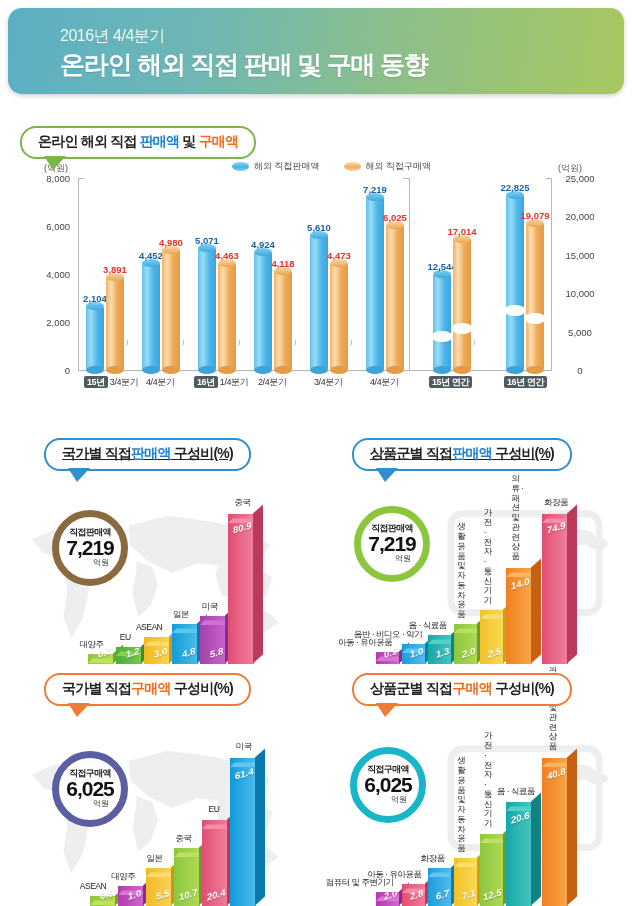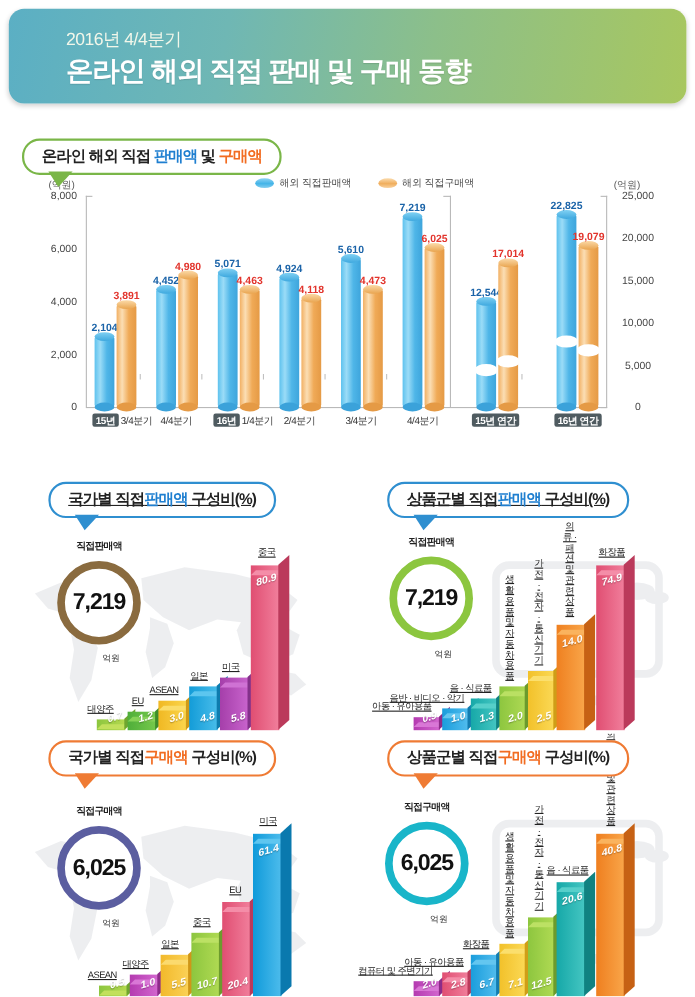--- a/index.html
+++ b/index.html
@@ -69,36 +69,36 @@
 
   
   .quad{position:absolute;width:306px;height:232px;overflow:hidden;}
   .qbody{position:absolute;left:0;top:40px;width:306px;height:192px;}
   .worldmap{position:absolute;left:6px;top:18px;width:296px;height:168px;opacity:.5;}
   .monitor{position:absolute;left:110px;top:20px;width:190px;height:168px;opacity:.55;}
 
   
   .badge{position:absolute;width:76px;height:76px;border-radius:50%;
          display:flex;flex-direction:column;align-items:center;justify-content:center;
-         background:#fff;box-sizing:border-box;z-index:4;gap:36px;}
+         background:#fff;box-sizing:border-box;z-index:4;}
   .badge .b-t{font-size:9px;font-weight:bold;color:#222;letter-spacing:-.7px;line-height:1;}
   .badge .b-v{font-size:21px;font-weight:bold;color:#111;line-height:1.05;letter-spacing:-1px;}
   .badge .b-u{font-size:8px;color:#333;align-self:flex-end;margin-right:12px;margin-top:-3px;}
 
   
   .bar3d{position:absolute;bottom:0;}
   .b3-front{position:absolute;left:0;bottom:0;width:100%;height:100%;}
   .b3-top{position:absolute;left:0;top:0;width:100%;height:9px;
           transform-origin:bottom left;}
   .b3-side{position:absolute;right:-9px;bottom:5px;width:10px;height:100%;}
   .b3-val{position:absolute;right:3px;bottom:6px;font-size:9.5px;font-weight:bold;color:#fff;
           transform:skewY(-16deg);text-shadow:0 1px 1px rgba(0,0,0,.25);}
   .b3-lab{position:absolute;bottom:100%;left:50%;transform:translate(-50%,-12px);
-          font-size:8.5px;color:#222;white-space:nowrap;text-align:center;letter-spacing:-.5px;
-          line-height:1.15;text-decoration:underline;}
+          font-size:8.5px;color:#222;white-space:nowrap;text-align:left;letter-spacing:-.5px;
+          line-height:1.15;}
 </style>
 </head>
 <body>
 
 <div class="header">
   <div class="hdr-sub">2016년 4/4분기</div>
   <div class="hdr-title">온라인 해외 직접 판매 및 구매 동향</div>
 </div>
 
 <div class="bubble tail-green" style="left:20px;top:126px;">

